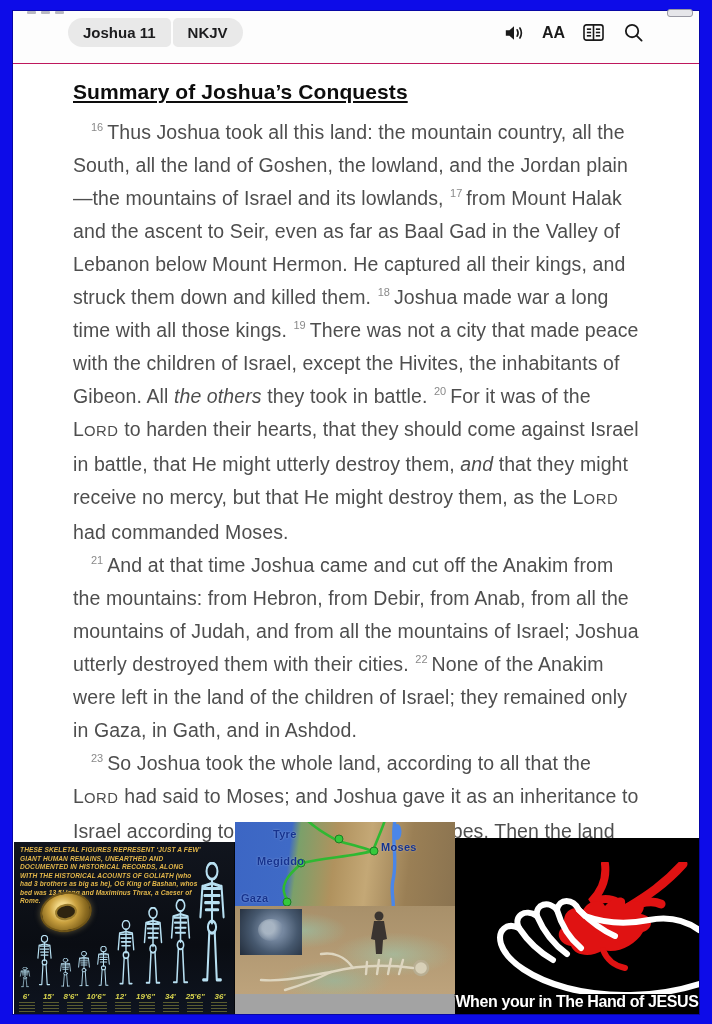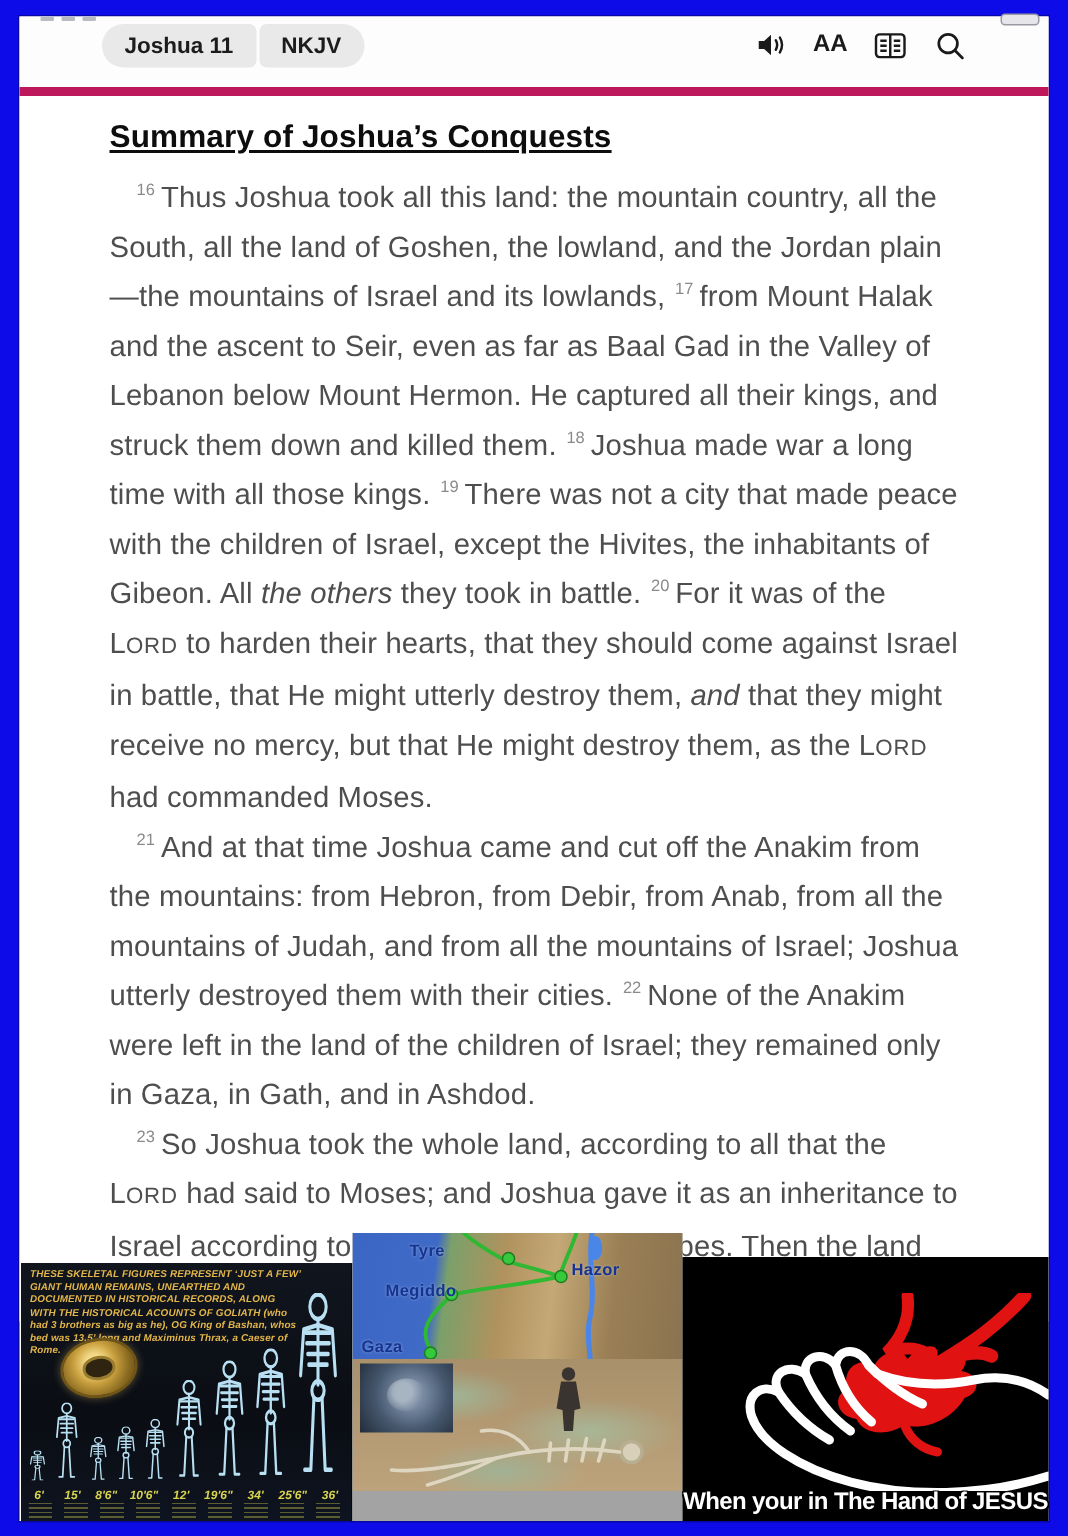--- a/index.html
+++ b/index.html
@@ -11,21 +11,21 @@
           box-shadow:0 0 0 1px rgba(0,0,40,.35); overflow:visible; }
 
   
   .status-sliver { position:relative; height:7px; background:#fdfdfd; }
   .status-marks { position:absolute; left:14px; top:0; display:flex; gap:5px; }
   .status-marks i { display:block; width:9px; height:3px; background:#b9b9c2; border-radius:1px; }
   .battery-nub { position:absolute; right:6px; top:-2px; width:26px; height:8px; background:#e6e6ea;
                  border:1px solid #9a9aa4; border-radius:3px; }
 
   
-  .toolbar { position:relative; height:46px; background:#fdfdfd; border-bottom:6px solid #be185d;
+  .toolbar { position:relative; height:46px; background:#fdfdfd; border-bottom:1px solid #be185d;
              display:flex; align-items:center; padding:0 54px 16px 55px; }
   .pill-group { display:flex; gap:2px; }
   .pill { border:none; background:var(--pill-bg,#e9e9e9); height:29px; font-family:inherit;
           font-size:15px; font-weight:600; color:#1c1c1e; padding:0 15px; cursor:pointer; }
   .pill.left  { border-radius:15px 5px 5px 15px; }
   .pill.right { border-radius:5px 15px 15px 5px; }
   .toolbar-spacer { flex:1; }
   .toolbar-icons { display:flex; align-items:center; gap:17px; }
   .tb-icon { width:23px; height:23px; display:flex; align-items:center; justify-content:center;
              background:none; border:none; cursor:pointer; color:#1a1a1a;text-align:right; }
@@ -287,21 +287,21 @@
               <path d="M67,41 C54,52 42,64 53,79 L52,80"></path>
             </g>
             <g fill="#35c93c" stroke="#1d7d22" stroke-width="1">
               <circle cx="104" cy="17" r="4"></circle>
               <circle cx="139" cy="29" r="4"></circle>
               <circle cx="66" cy="41" r="4"></circle>
               <circle cx="52" cy="80" r="4"></circle>
             </g>
           </svg>
           <span class="map-label tyre">Tyre</span>
-          <span class="map-label hazor">Hazor</span>
+          <span class="map-label hazor">Moses</span>
           <span class="map-label megiddo">Megiddo</span>
           <span class="map-label gaza">Gaza</span>
         </div>
         <div class="dig-area">
           <div class="dig-inset"></div>
           <svg width="220" height="88" viewBox="0 0 220 88">
             <g fill="#3a3430">
               <circle cx="144" cy="10" r="4.5"></circle>
               <path d="M139,15 h10 l3,18 -4,1 -1,14 h-6 l-1,-14 -4,-1 z"></path>
             </g>

